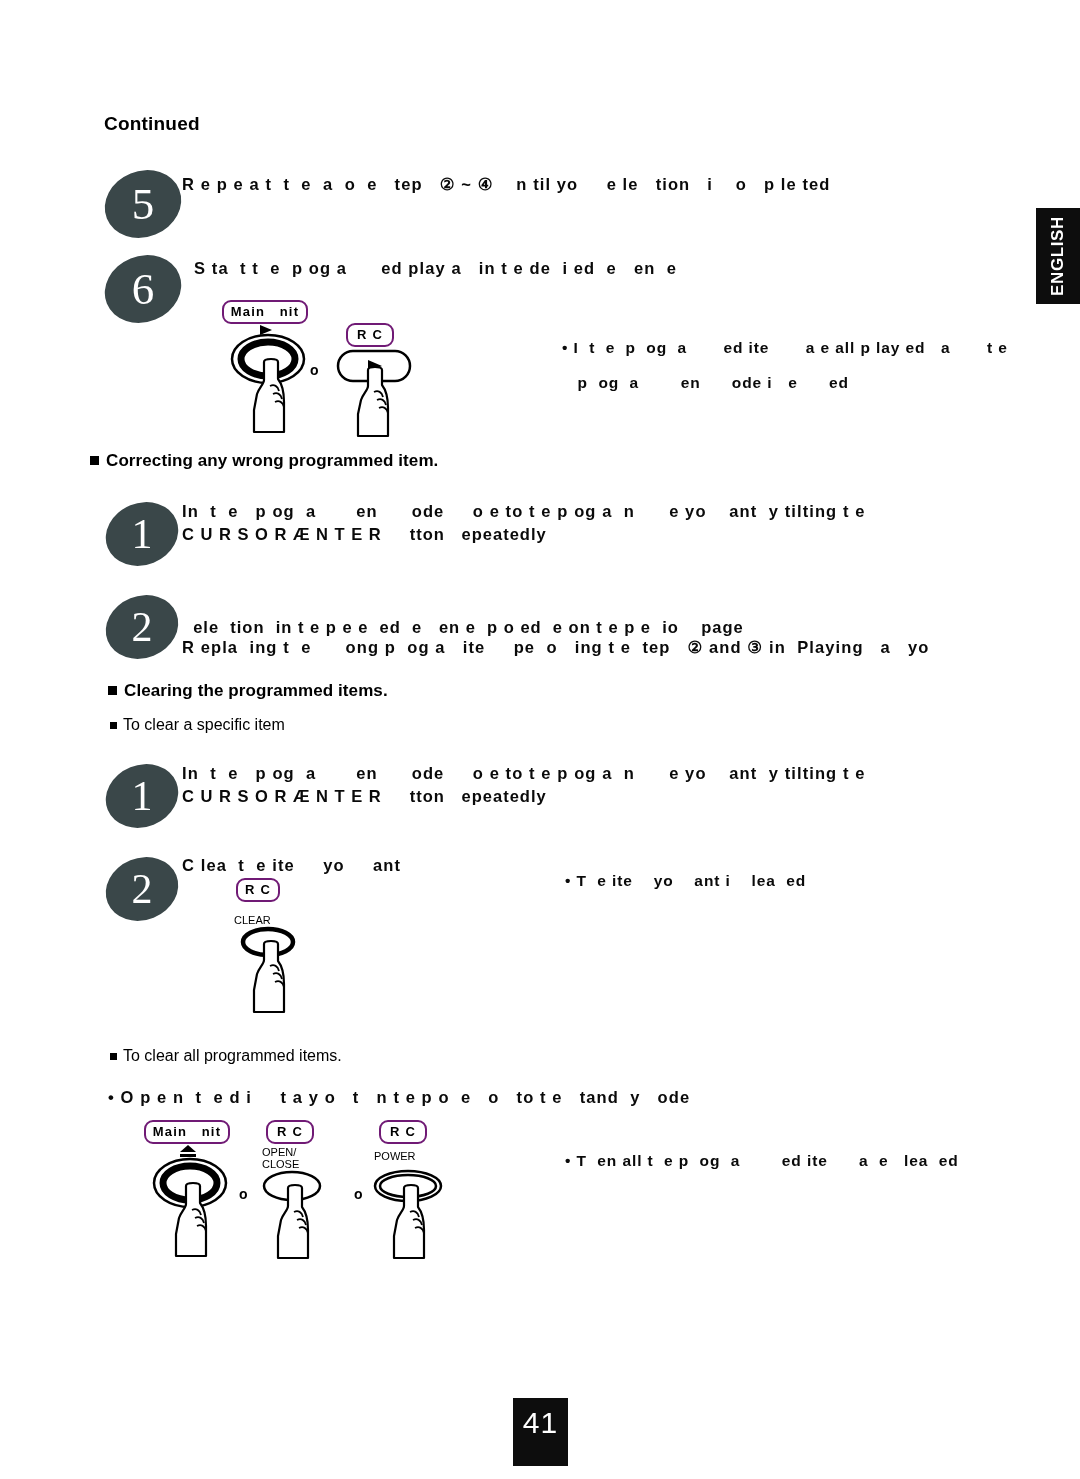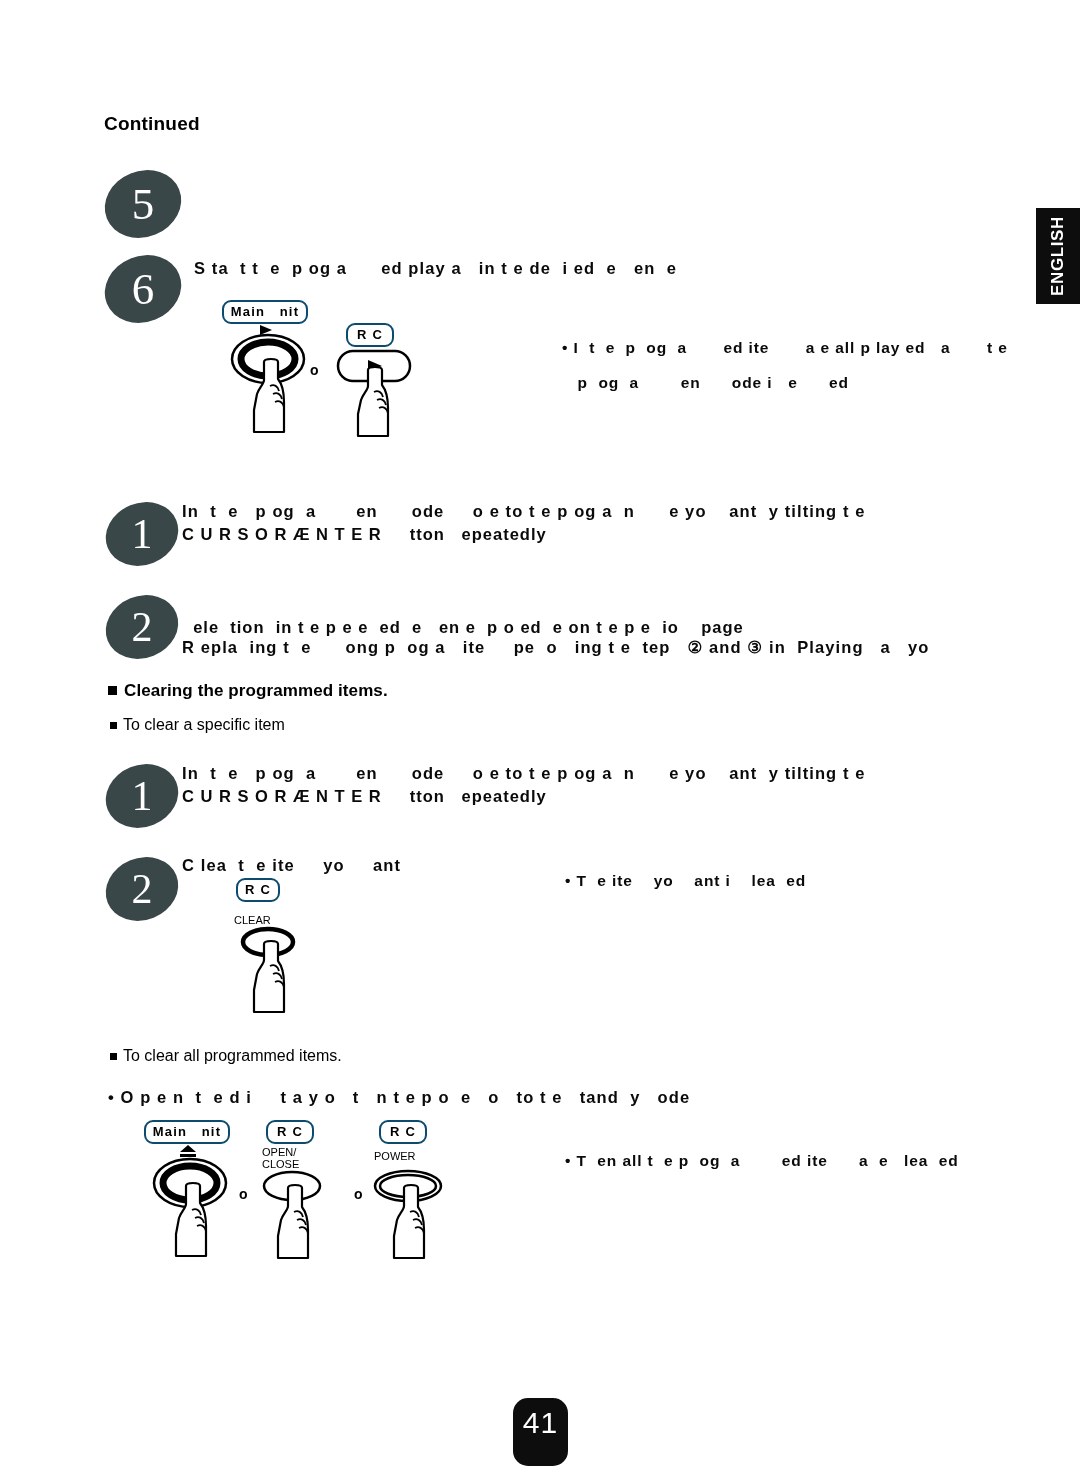--- a/index.html
+++ b/index.html
@@ -135,21 +135,21 @@
     height: 7px;
     background: #000;
     margin-right: 6px;
     vertical-align: 1px;
   }
 
   
   .device-group { position: absolute; }
   .dev-badge {
     position: absolute;
-    border: 2px solid #0c4a6e;
+    border: 2px solid #701a75;
     border-radius: 9px;
     background: #fff;
     font-family: "Liberation Sans Narrow", "Liberation Sans", sans-serif;
     font-weight: bold;
     font-size: 13px;
     letter-spacing: 1.2px;
     text-align: center;
     color: #000;
     padding: 2px 0 3px;
     white-space: pre;
@@ -175,21 +175,20 @@
   .dev-svg { position: absolute; }
 
   
   .page-number-box {
     position: absolute;
     left: 513px;
     top: 1398px;
     width: 55px;
     height: 68px;
     background: #0d0d0d;
-    border-radius: 15px;
   }
   .page-number-box .pg {
     position: absolute;
     left: 0; right: 0;
     top: 8px;
     text-align: center;
     color: #ffffff;
     font-size: 30px;
     font-family: "Liberation Sans", sans-serif;
     font-weight: normal;
@@ -203,20 +202,21 @@
 
   <div class="side-tab">
     <span class="side-tab-label">ENGLISH</span>
   </div>
 
   <div class="continued">Continued</div>
 
   <div class="step-badge" style="left:104px; top:171px;">
     <span class="step-num">5</span>
   </div>
+  <div class="btxt" style="left:182px; top:172px;">R e p e a t  t  e  a  o  e   tep   ② ~ ④    n til yo     e le   tion   i    o   p le ted</div>
 
   <div class="step-badge" style="left:104px; top:256px;">
     <span class="step-num">6</span>
   </div>
   <div class="btxt" style="left:194px; top:256px;">S ta  t t  e  p og a      ed play a   in t e de  i ed  e   en  e</div>
 
   <div class="note" style="left:562px; top:336px;">• I  t  e  p  og  a       ed ite       a e all p lay ed   a       t e</div>
   <div class="note" style="left:562px; top:371px;">   p  og  a        en      ode i   e      ed</div>
 
   <div class="device-group" style="left:222px; top:300px; width:220px; height:135px;">
@@ -243,20 +243,23 @@
     <svg class="dev-svg" style="left:108px; top:48px;" width="100" height="92" viewBox="0 0 100 92">
       <rect x="8" y="3" width="72" height="30" rx="15" ry="15" fill="none" stroke="#000" stroke-width="2.5"></rect>
       <polygon points="38,12 52,18 38,24" fill="#000"></polygon>
       <path d="M38 22 L38 38 C38 42 33 46 31 52 L28 66 L28 88 L58 88 L58 60 C58 50 56 42 52 37 L52 22 C52 18 38 18 38 22 Z" fill="#fff" stroke="#000" stroke-width="2.2" stroke-linejoin="round"></path>
       <path d="M44 44 C48 42 52 44 53 49" fill="none" stroke="#000" stroke-width="1.8"></path>
       <path d="M47 52 C51 50 55 52 56 57" fill="none" stroke="#000" stroke-width="1.8"></path>
       <path d="M49 60 C53 58 57 60 58 65" fill="none" stroke="#000" stroke-width="1.8"></path>
     </svg>
   </div>
 
+  <div class="sec-head" style="left:90px; top:451px;">
+    <span class="bullet-sq"></span><span>Correcting any wrong programmed item.</span>
+  </div>
 
   <div class="step-badge small" style="left:105px; top:503px;">
     <span class="step-num">1</span>
   </div>
   <div class="btxt" style="left:182px; top:499px;">In  t  e   p og  a       en      ode     o e to t e p og a  n      e yo    ant  y tilting t e</div>
   <div class="btxt line2" style="left:182px; top:522px;">C U R S O R Æ N T E R     tton   epeatedly</div>
 
   <div class="step-badge small" style="left:105px; top:596px;">
     <span class="step-num">2</span>
   </div>

